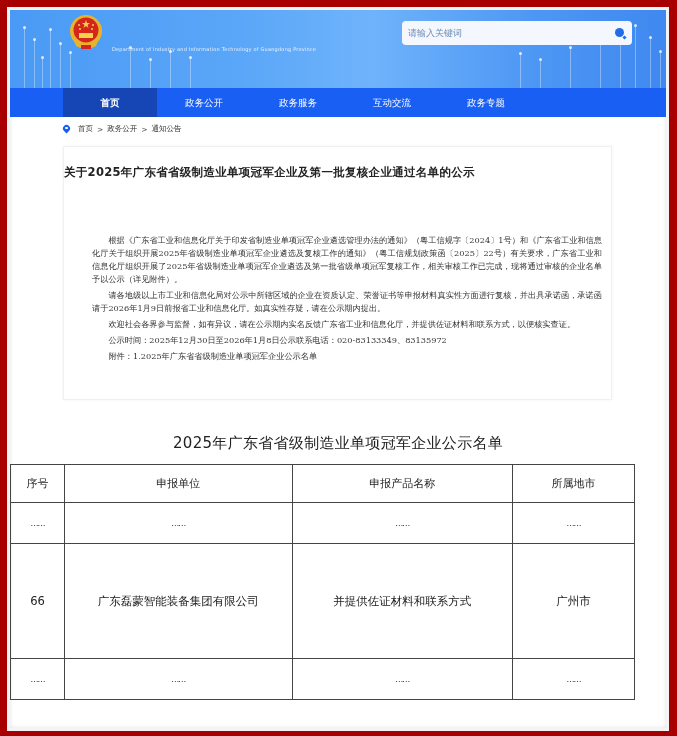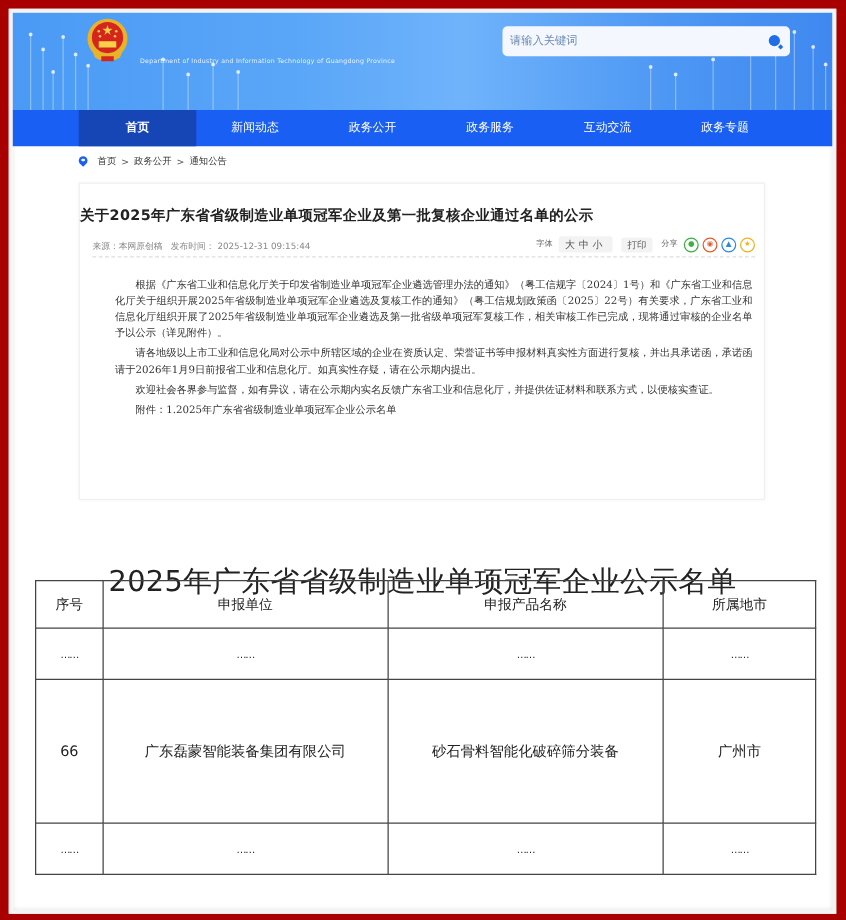--- a/index.html
+++ b/index.html
@@ -42,28 +42,28 @@
   .article { position: absolute; left: 53px; top: 136px; width: 549px; height: 254px; background: #fff; border: 1px solid #f0f0f0; box-shadow: 0 0 3px rgba(0,0,0,0.05); }
   .article-title { position: absolute; left: 0; top: 18px; width: 100%; font-size: 11.5px; font-weight: bold; color: #222; letter-spacing: 0.3px; }
   .meta { position: absolute; left: 10px; top: 43px; width: 530px; height: 16px; font-size: 7px; color: #888; border-bottom: 1px dashed #ddd; }
   .meta .src { position: absolute; left: 0; top: 2px; }
   .meta .tools { position: absolute; right: 0; top: -1px; display: flex; align-items: center; gap: 3px; }
   .tools .lbl { font-size: 6.5px; color: #666; margin-right: 2px; }
   .tools .fs { background: #f3f3f3; padding: 1px 5px; font-size: 8px; color: #555; border-radius: 2px; letter-spacing: 3px; }
   .tools .print { background: #f3f3f3; padding: 1px 5px; font-size: 7.5px; color: #555; border-radius: 2px; margin: 0 4px; }
   .share-icon { width: 12px; height: 12px; border-radius: 50%; border: 1px solid; display: inline-flex; align-items: center; justify-content: center; font-size: 6px; }
 
-  .body { position: absolute; left: 28px; top: 74px; width: 510px; font-family: "DejaVu Serif", "Liberation Serif", serif; font-size: 8.2px; color: #333; line-height: 13px; }
+  .body { position: absolute; left: 28px; top: 87px; width: 510px; font-family: "DejaVu Serif", "Liberation Serif", serif; font-size: 8.2px; color: #333; line-height: 13px; }
   .body p { text-indent: 2em; margin-bottom: 3px; text-align: justify; }
   .body p.att2 { text-indent: 0; padding-left: 5.6em; }
   .body p.att1 { text-indent: 0; padding-left: 2em; }
 
   
-  .doc-title { position: absolute; left: 0; top: 440px; width: 656px; text-align: center; font-size: 23px; color: #222; letter-spacing: 0.3px; }
-  table.list { position: absolute; left: 18px; top: 454px; width: 625px; border-collapse: collapse; font-size: 11px; color: #222; }
+  .doc-title { position: absolute; left: 0; top: 424px; width: 656px; text-align: center; font-size: 15px; color: #222; letter-spacing: 0.3px; }
+  table.list { position: absolute; left: 0; top: 454px; width: 625px; border-collapse: collapse; font-size: 11px; color: #222; }
   table.list th, table.list td { border: 1.3px solid #444; text-align: center; vertical-align: middle; }
   table.list th { height: 38px; font-weight: normal; }
   table.list tr.r1 td { height: 41px; }
   table.list tr.r2 td { height: 115px; padding-top: 0; }
   table.list tr.r3 td { height: 41px; }
   table.list td.ell { font-size: 8px; letter-spacing: -1px; }
   table.list td.big { font-size: 11.5px; }
 </style>
 </head>
 <body>
@@ -107,60 +107,43 @@
     <div class="site-subtitle">Department of Industry and Information Technology of Guangdong Province</div>
 
     <div class="search-box">
       <input type="text" placeholder="请输入关键词" style="">
       <span class="search-icon"></span>
     </div>
   </div>
 
   <div class="nav">
     <div class="nav-item active">首页</div>
-    <div class="nav-item">新闻动态</div>
     <div class="nav-item">政务公开</div>
     <div class="nav-item">政务服务</div>
     <div class="nav-item">互动交流</div>
     <div class="nav-item">政务专题</div>
   </div>
 
   <div class="breadcrumb">
     <span class="pin-icon"></span>
     <span>首页</span>
     <span class="sep">&gt;</span>
     <span>政务公开</span>
     <span class="sep">&gt;</span>
     <span>通知公告</span>
   </div>
 
   <div class="article">
     <div class="article-title">关于2025年广东省省级制造业单项冠军企业及第一批复核企业通过名单的公示</div>
-    <div class="meta">
-      <span class="src">
-        <span>来源：本网原创稿</span>&nbsp;&nbsp;
-        <span>发布时间：</span>
-        <span>2025-12-31 09:15:44</span>
-      </span>
-      <span class="tools">
-        <span class="lbl">字体</span>
-        <span class="fs">大中小</span>
-        <span class="print">打印</span>
-        <span class="lbl">分享</span>
-        <span class="share-icon" style="border-color:#3cb043;color:#3cb043">●</span>
-        <span class="share-icon" style="border-color:#e8582c;color:#e8582c">◉</span>
-        <span class="share-icon" style="border-color:#2a8ae6;color:#2a8ae6">▲</span>
-        <span class="share-icon" style="border-color:#f0b21c;color:#f0b21c">★</span>
-      </span>
-    </div>
 
     <div class="body">
       <p>根据《广东省工业和信息化厅关于印发省制造业单项冠军企业遴选管理办法的通知》（粤工信规字〔2024〕1号）和《广东省工业和信息化厅关于组织开展2025年省级制造业单项冠军企业遴选及复核工作的通知》（粤工信规划政策函〔2025〕22号）有关要求，广东省工业和信息化厅组织开展了2025年省级制造业单项冠军企业遴选及第一批省级单项冠军复核工作，相关审核工作已完成，现将通过审核的企业名单予以公示（详见附件）。</p>
       <p>请各地级以上市工业和信息化局对公示中所辖区域的企业在资质认定、荣誉证书等申报材料真实性方面进行复核，并出具承诺函，承诺函请于2026年1月9日前报省工业和信息化厅。如真实性存疑，请在公示期内提出。</p>
       <p>欢迎社会各界参与监督，如有异议，请在公示期内实名反馈广东省工业和信息化厅，并提供佐证材料和联系方式，以便核实查证。</p>
+      <p>公示时间：2025年12月30日至2026年1月8日公示联系电话：020-83133349、83135972</p>
       <p class="att1"><span>附件：</span><span>1.2025年广东省省级制造业单项冠军企业公示名单</span></p>
     </div>
   </div>
 
   <div class="doc-title">2025年广东省省级制造业单项冠军企业公示名单</div>
 
   <table class="list">
     <colgroup>
       <col style="width:54px">
         <col style="width:228px">
@@ -178,21 +161,21 @@
     <tbody>
       <tr class="r1">
         <td class="ell">……</td>
         <td class="ell">……</td>
         <td class="ell">……</td>
         <td class="ell">……</td>
       </tr>
       <tr class="r2">
         <td class="big">66</td>
         <td class="big">广东磊蒙智能装备集团有限公司</td>
-        <td class="big">砂石骨料智能化破碎筛分装备</td>
+        <td class="big">并提供佐证材料和联系方式</td>
         <td class="big">广州市</td>
       </tr>
       <tr class="r3">
         <td class="ell">……</td>
         <td class="ell">……</td>
         <td class="ell">……</td>
         <td class="ell">……</td>
       </tr>
     </tbody>
   </table>

